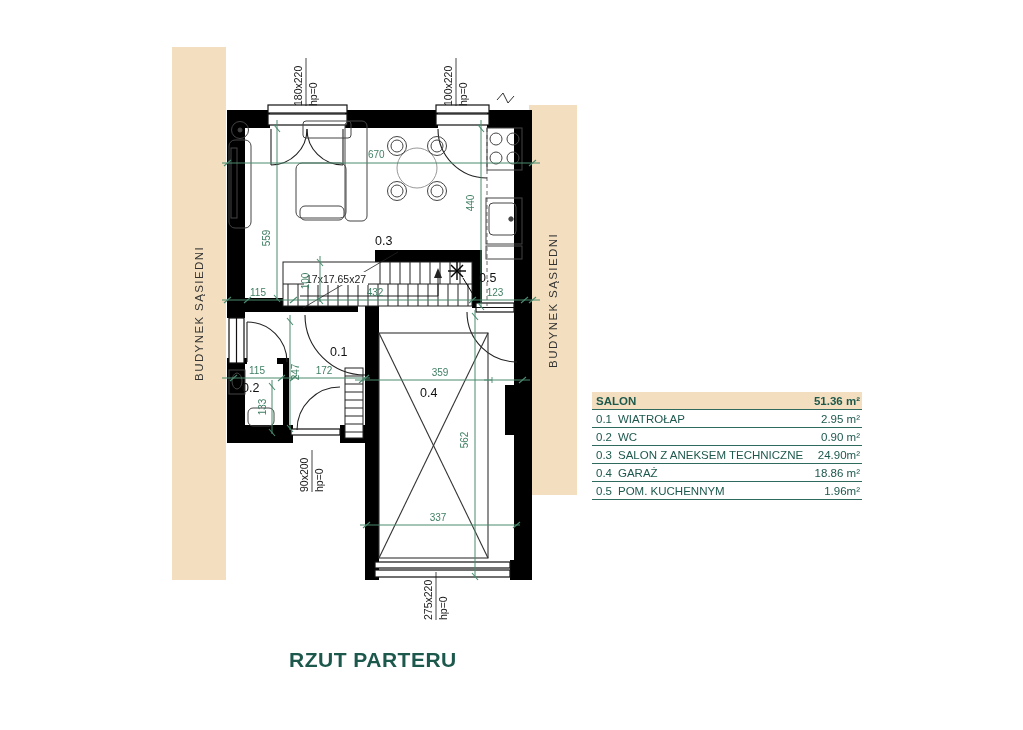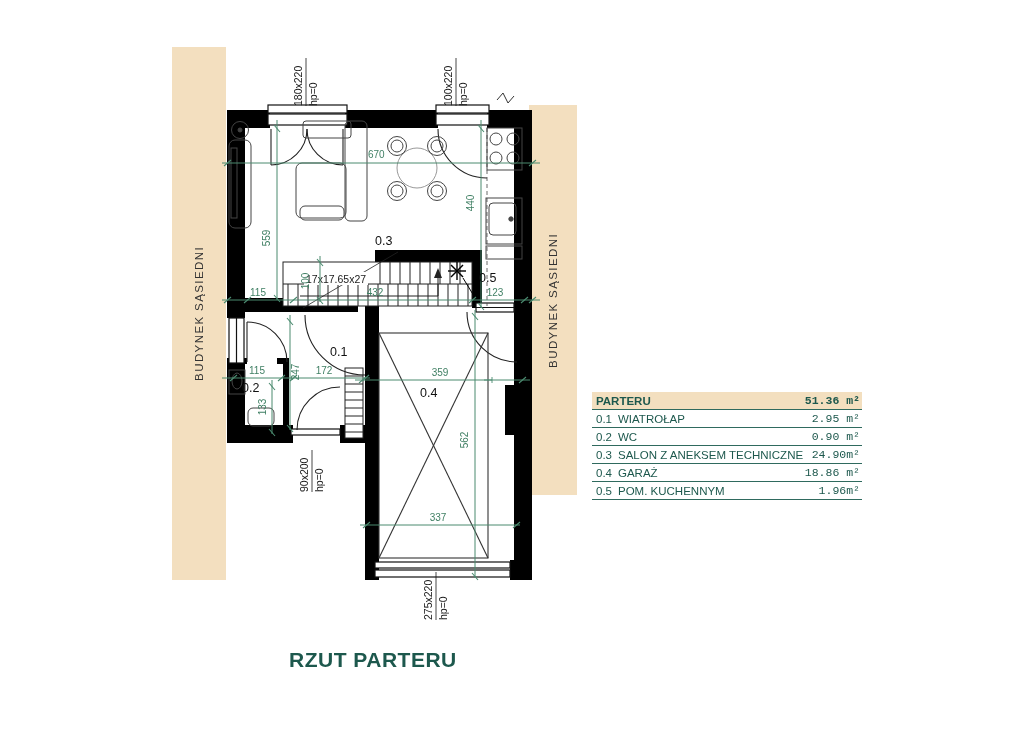--- a/index.html
+++ b/index.html
@@ -10,21 +10,21 @@
   #strip-right{left:529px;top:105px;width:48px;height:390px;z-index:0;}
   .strip-label{writing-mode:vertical-rl;transform:rotate(180deg);font-size:11.5px;color:#333;
                letter-spacing:1.4px;font-weight:500;white-space:nowrap;}
   #plan-svg{position:absolute;left:0;top:0;z-index:1;}
   #watermark{position:absolute;left:430px;top:334px;z-index:2;font-size:58px;font-weight:bold;
              color:rgba(255,255,255,0.55);letter-spacing:6px;pointer-events:none;}
   #legend{position:absolute;left:592px;top:392px;width:270px;z-index:2;
           color:#1d584d;font-size:11.5px;}
   .lrow{display:flex;justify-content:space-between;align-items:center;height:17px;
         border-bottom:1px solid #2f6a5e;padding:0 2px 0 4px;}
-  .lrow .larea{white-space:nowrap;font-family:Liberation Mono, monospace;}
+  .lrow .larea{white-space:nowrap;}
   #legend-header{background:#f3dfbf;font-weight:600;}
   .lname{display:flex;gap:6px;}
   #plan-title{position:absolute;left:289px;top:632px;z-index:2;font-size:21px;font-weight:600;
               color:#1d584d;letter-spacing:0.5px;margin-top:16px;}
   text{font-family:"Liberation Sans",sans-serif;}
   .dimtxt{fill:#3f7f63;font-size:10px;}
   .opntxt{fill:#1a1a1a;font-size:10.5px;}
   .roomtxt{fill:#111;font-size:12.5px;}
 </style>
 </head>
@@ -231,21 +231,21 @@
       <text x="330" y="356" class="roomtxt">0.1</text>
       <text x="242" y="392" class="roomtxt">0.2</text>
       <text x="420" y="397" class="roomtxt">0.4</text>
       <text x="479" y="282" class="roomtxt">0.5</text>
     </g>
   </svg>
 
 
   <div id="legend">
     <div class="lrow" id="legend-header">
-      <span>PARTERU</span>
+      <span>SALON</span>
       <span class="larea">51.36 m²</span>
     </div>
     <div class="lrow">
       <span class="lname">
           <span>0.1</span>
           <span>WIATROŁAP</span>
         </span>
       <span class="larea">2.95 m²</span>
     </div>
     <div class="lrow">

